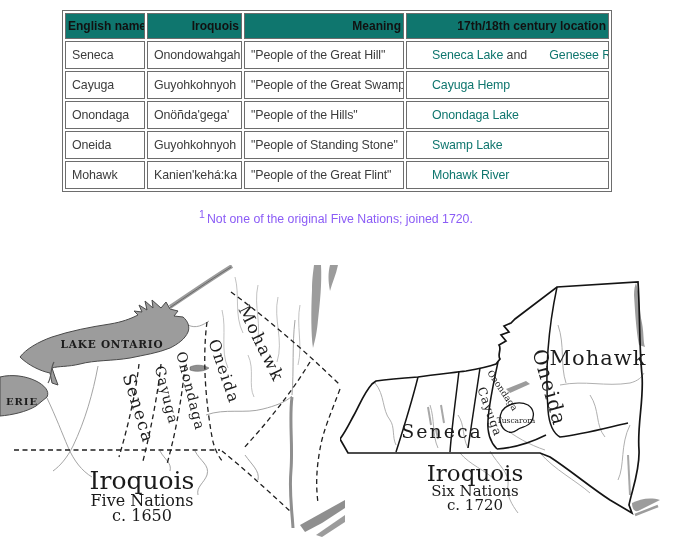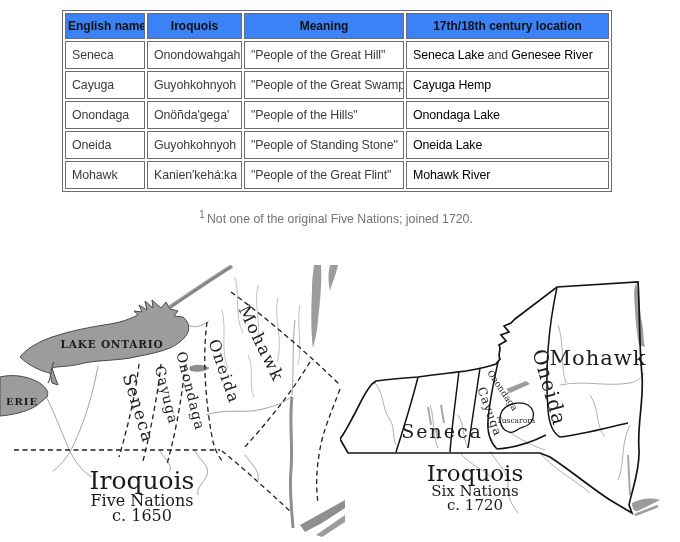--- a/index.html
+++ b/index.html
@@ -13,36 +13,36 @@
     position:absolute;left:62px;top:10px;width:548px;
     table-layout:fixed;
     border-collapse:separate;border-spacing:2px;
     border:1px solid #6d6d6d;background:#ffffff;
   }
   table.nations th, table.nations td{
     border:1px solid #6d6d6d;overflow:hidden;
     white-space:nowrap;vertical-align:middle;
   }
   table.nations th{
-    background:#3b82f6;color:#111;
-    font-size:12px;font-weight:bold;text-align:center;
+    background:#0f766e;color:#111;
+    font-size:12px;font-weight:bold;text-align:right;
     padding:5px 2px;
   }
   table.nations td{
     color:#3c3c3c;font-size:12.4px;letter-spacing:-0.1px;
     padding:6px 6px;text-align:left;
   }
   td.iro{}
-  .link{color:#000000;}
+  .link{color:#0f766e;margin-left:19px;}
   sup{font-size:10px;line-height:0;}
   sup.ref{color:#757575;}
   
   .footnotes{
     position:absolute;left:62px;top:212px;width:548px;
-    text-align:center;color:#737373;font-size:12.3px;
+    text-align:center;color:#8b5cf6;font-size:12.3px;
   }
   .footnotes .fn{margin:0 0 4px 0;}
   .footnotes sup{font-size:10.5px;margin-right:2px;}
   
   svg{position:absolute;display:block;}
   #map-left{left:0;top:265px;}
   #map-right{left:340px;top:265px;}
   .maplabel{fill:#1c1c1c;font-family:"DejaVu Serif",serif;}
   .cap{fill:#1a1a1a;font-family:"DejaVu Serif",serif;text-anchor:middle;}
 </style>
@@ -82,21 +82,21 @@
     <td><span>Onondaga</span><sup></sup></td>
     <td class="iro">Onöñda'gega'</td>
     <td><span>"People of the Hills"</span><sup class="ref"></sup></td>
     <td><span></span><span class="link">Onondaga Lake</span><span></span><span class="link"></span><sup></sup></td>
   </tr>
 
   <tr>
     <td><span>Oneida</span><sup></sup></td>
     <td class="iro">Guyohkohnyoh</td>
     <td><span>"People of Standing Stone"</span><sup class="ref"></sup></td>
-    <td><span></span><span class="link">Oneida Lake</span><span></span><span class="link"></span><sup></sup></td>
+    <td><span></span><span class="link">Swamp Lake</span><span></span><span class="link"></span><sup></sup></td>
   </tr>
 
   <tr>
     <td><span>Mohawk</span><sup></sup></td>
     <td class="iro">Kanien'kehá:ka</td>
     <td><span>"People of the Great Flint"</span><sup class="ref"></sup></td>
     <td><span></span><span class="link">Mohawk River</span><span></span><span class="link"></span><sup></sup></td>
   </tr>
 
 </tbody>

